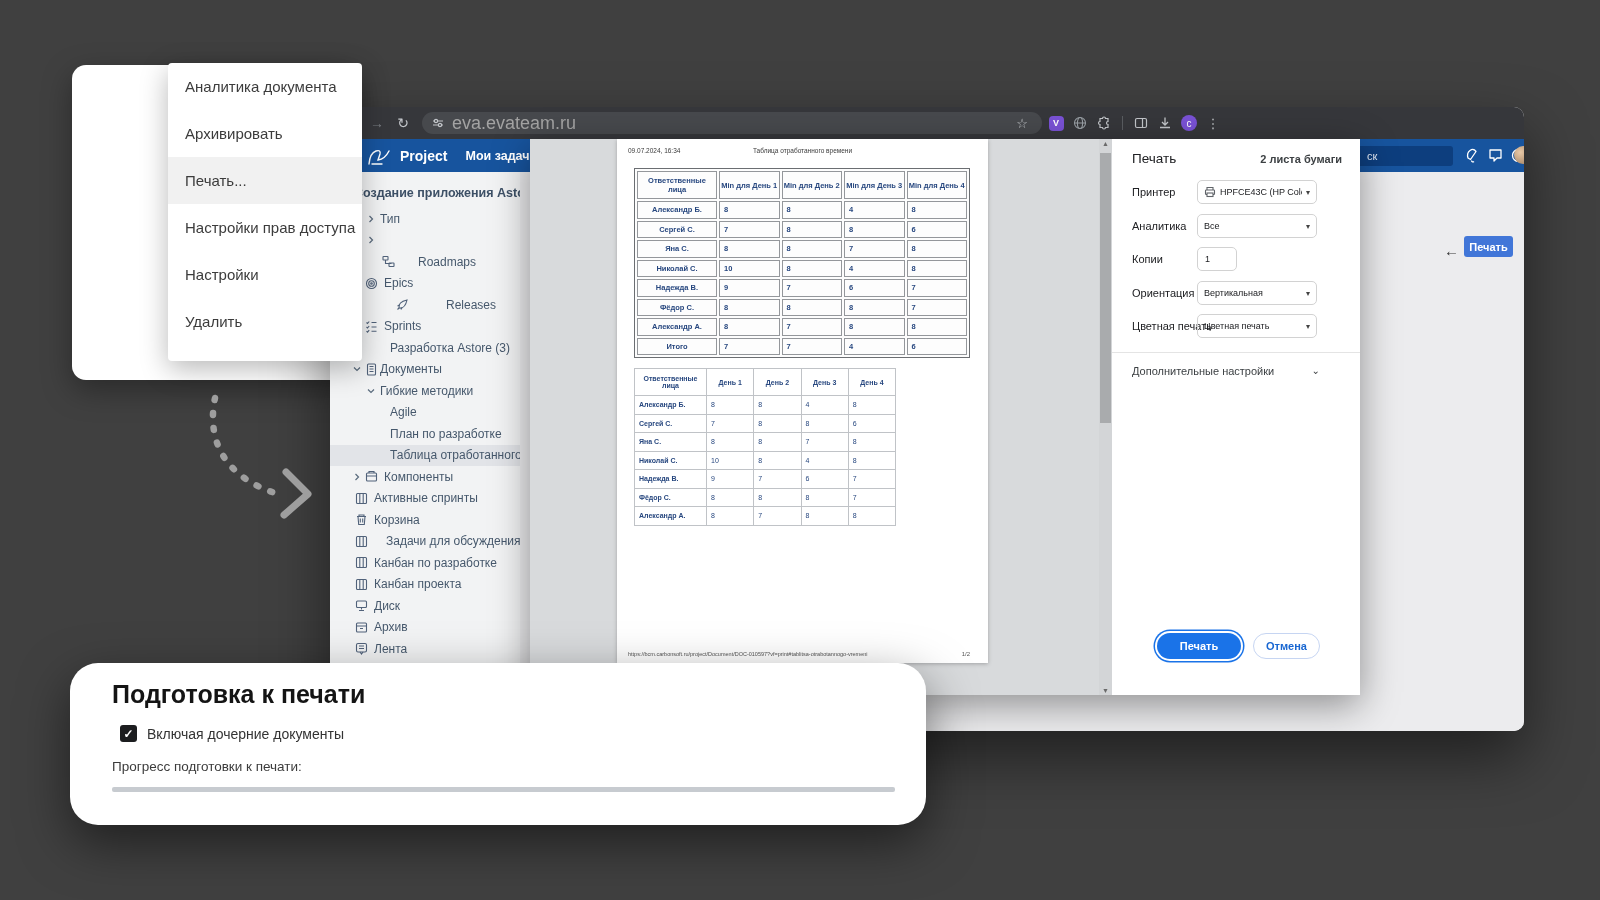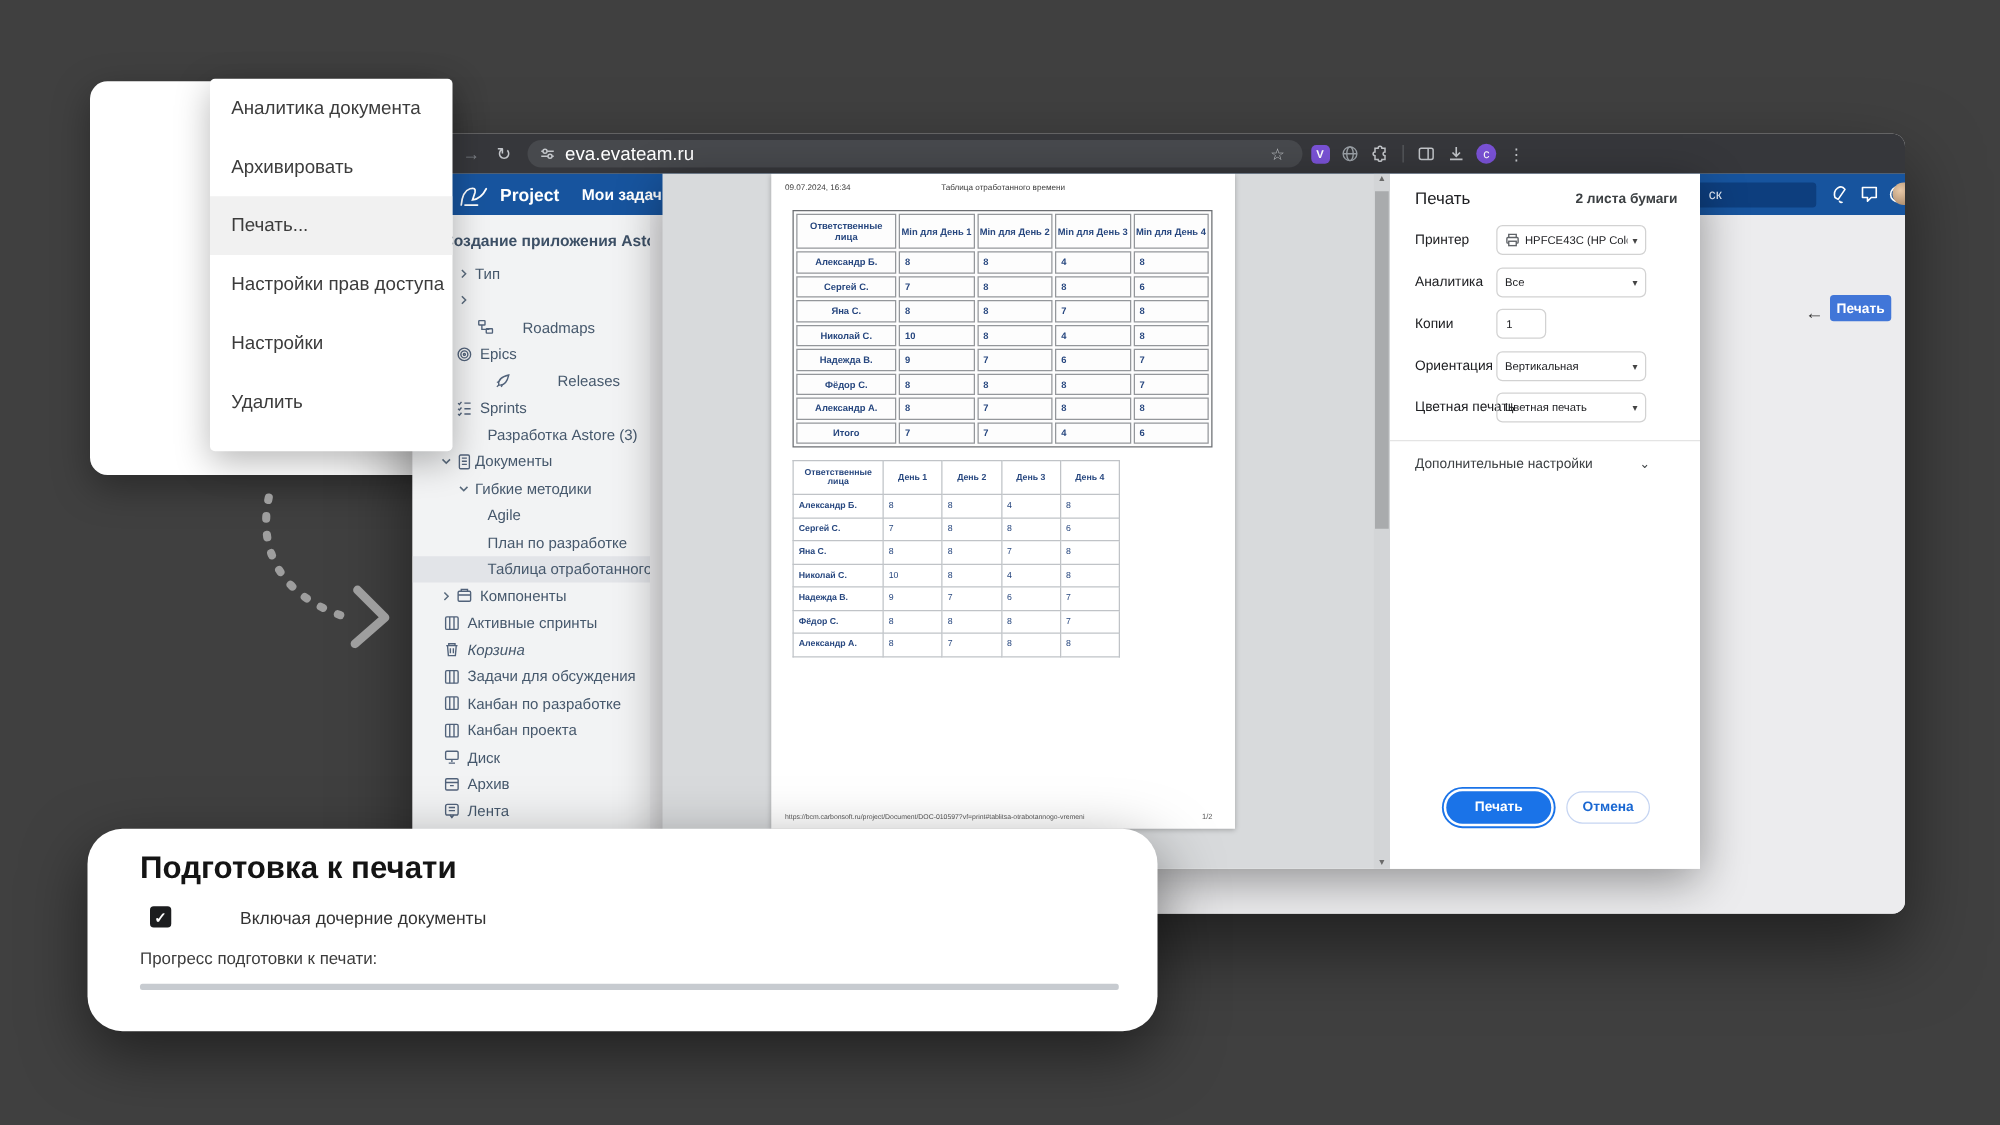--- a/index.html
+++ b/index.html
@@ -14,21 +14,21 @@
 
   
   #arrow-svg{left:182px;top:390px;z-index:40;}
 
   
   #browser{left:330px;top:107px;width:1194px;height:624px;border-radius:10px;overflow:hidden;box-shadow:0 26px 60px rgba(0,0,0,.5);background:#ececee;z-index:10;}
   #chrome-bar{left:0;top:0;width:100%;height:32px;background:#36373b;display:flex;align-items:center;padding:0 10px;box-sizing:border-box;gap:4px;}
   .nav-glyph{color:#c3c6ca;font-size:14px;width:22px;text-align:center;}
   .nav-glyph.dim{color:#797d82;}
   #omnibox{flex:0 0 600px;height:22px;background:#47494d;border-radius:11px;display:flex;align-items:center;padding:0 10px;gap:8px;margin-left:4px;}
-  #omni-url{color:#ffffff;font-size:15px;flex:1;}
+  #omni-url{color:#a3a3a3;font-size:18px;flex:1;}
   .tb-icon{width:20px;height:20px;display:flex;align-items:center;justify-content:center;color:#c3c6ca;font-size:13px;flex:0 0 auto;}
   #ext-v{width:15px;height:15px;border-radius:4px;background:#7a52d6;color:#fff;font-size:9px;font-weight:700;display:flex;align-items:center;justify-content:center;}
   #avatar-c{width:16px;height:16px;border-radius:50%;background:#7a52d6;color:#fff;font-size:10px;display:flex;align-items:center;justify-content:center;}
   .vsep{width:1px;height:14px;background:#5a5d61;margin:0 4px;}
 
   #app-header{left:0;top:32px;width:100%;height:33px;background:#17549e;display:flex;align-items:center;padding:0 12px;box-sizing:border-box;color:#fff;}
   #logo-text{font-size:14px;font-weight:700;margin:0 18px 0 8px;}
   .hdr-nav{font-size:12.5px;font-weight:600;margin-right:20px;}
   #hdr-search{position:absolute;left:905px;top:7px;width:218px;height:20px;background:#0d3e7e;border-radius:3px;color:#e5ecf7;font-size:11px;line-height:20px;padding-left:132px;box-sizing:border-box;}
   .hdr-ic{position:absolute;top:8px;width:17px;height:17px;color:#fff;}
@@ -83,21 +83,21 @@
   #pd-more-chev{position:absolute;right:40px;top:226px;color:#3c4043;font-size:10px;}
   #pd-buttons{position:absolute;right:40px;bottom:36px;display:flex;gap:12px;align-items:center;}
   #pd-print-btn{min-width:60px;height:26px;border-radius:13px;background:#1a73e8;color:#fff;font-size:11px;font-weight:600;display:flex;align-items:center;justify-content:center;padding:0 12px;box-shadow:0 0 0 2px #fff,0 0 0 3.5px #1a73e8;}
   #pd-cancel-btn{min-width:60px;height:26px;border-radius:13px;background:#fff;border:1px solid #c6d5f2;color:#1967d2;font-size:11px;font-weight:600;display:flex;align-items:center;justify-content:center;padding:0 12px;box-sizing:border-box;}
 
   
   #prep-modal{left:70px;top:663px;width:856px;height:162px;background:#fff;border-radius:28px;box-shadow:0 18px 50px rgba(0,0,0,.5);z-index:50;}
   #prep-title{position:absolute;left:42px;top:17px;font-size:25px;font-weight:700;color:#141414;}
   #prep-check-row{position:absolute;left:50px;top:62px;display:flex;align-items:center;gap:10px;}
   #prep-checkbox{width:17px;height:17px;background:#1c1d1f;border-radius:3px;color:#fff;font-size:12px;font-weight:700;display:flex;align-items:center;justify-content:center;}
-  #prep-check-label{font-size:14px;color:#333;margin-left:45px;}
+  #prep-check-label{font-size:14px;color:#333;}
   #prep-progress-label{position:absolute;left:42px;top:96px;font-size:13.5px;color:#3c3c3c;}
   #prep-progress{position:absolute;left:42px;top:124px;width:783px;height:5px;background:#c7cbd0;border-radius:2px;}
 
   svg{display:block;}
 </style>
 </head>
 <body>
 
 <div id="root">
 
@@ -344,41 +344,41 @@
               <span class="sb-ic">
                 <svg width="13" height="13" viewBox="0 0 13 13">
                   <g fill="none" stroke="#51627a" stroke-width="1.1">
                     <rect x="1.5" y="1.5" width="10" height="10" rx="1"></rect>
                     <path d="M4.8 1.5v10M8.2 1.5v10"></path>
                   </g>
                 </svg>
               </span>
               <span style="margin-left:4px">Активные спринты</span>
             </div>
-            <div class="sb-item" style="top: 337px; padding-left: 22px; font-style: italic;">
+            <div class="sb-item" style="top: 337px; padding-left: 22px;">
               <span class="sb-ic">
                 <svg width="13" height="13" viewBox="0 0 13 13">
                   <g fill="none" stroke="#51627a" stroke-width="1.1">
                     <path d="M2 3.5h9M4 3.5v-1.5h5v1.5M3 3.5l0.7 8h5.6l0.7-8"></path>
                     <path d="M5.3 5.5v4M7.7 5.5v4"></path>
                   </g>
                 </svg>
               </span>
               <span style="margin-left:4px">Корзина</span>
             </div>
             <div class="sb-item" style="top: 358.5px; padding-left: 22px;">
               <span class="sb-ic">
                 <svg width="13" height="13" viewBox="0 0 13 13">
                   <g fill="none" stroke="#51627a" stroke-width="1.1">
                     <rect x="1.5" y="1.5" width="10" height="10" rx="1"></rect>
                     <path d="M4.8 1.5v10M8.2 1.5v10"></path>
                   </g>
                 </svg>
               </span>
-              <span style="margin-left:4px">Задачи для обсуждения</span>
+              <span style="margin-left:16px">Задачи для обсуждения</span>
             </div>
             <div class="sb-item" style="top: 380px; padding-left: 22px;">
               <span class="sb-ic">
                 <svg width="13" height="13" viewBox="0 0 13 13">
                   <g fill="none" stroke="#51627a" stroke-width="1.1">
                     <rect x="1.5" y="1.5" width="10" height="10" rx="1"></rect>
                     <path d="M4.8 1.5v10M8.2 1.5v10"></path>
                   </g>
                 </svg>
               </span>

